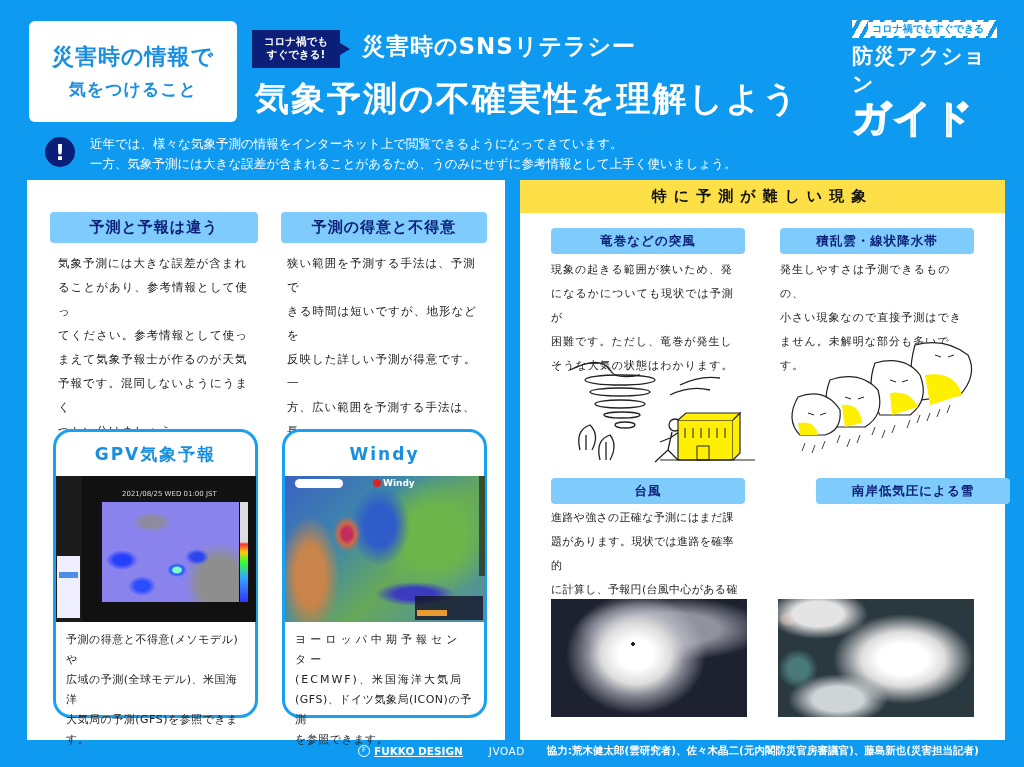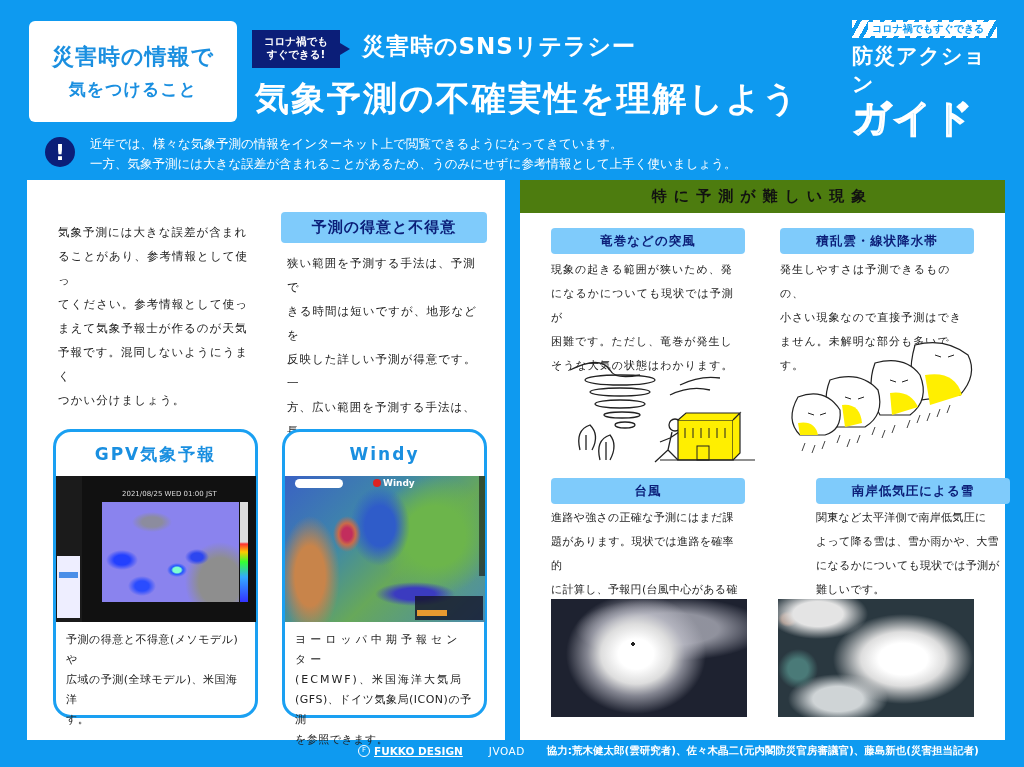--- a/index.html
+++ b/index.html
@@ -56,21 +56,21 @@
     left: 45px; top: 137px; width: 30px; height: 30px; border-radius: 50%;
     background: #0b1e78; color: #fff; font-size: 22px; font-weight: bold;
     display: flex; align-items: center; justify-content: center;
   }
   .notice-text { left: 90px; top: 134px; color: #fff; font-size: 12.5px; line-height: 20px; }
 
   
   .panel-left { left: 27px; top: 180px; width: 478px; height: 560px; background: #fff; }
   .panel-right { left: 520px; top: 180px; width: 485px; height: 560px; background: #fff; }
   .yellow-strip {
-    left: 520px; top: 180px; width: 485px; height: 33px; background: #4d7c0f;
+    left: 520px; top: 180px; width: 485px; height: 33px; background: #fde047;
     display: flex; align-items: center; justify-content: center;
     font-size: 15px; font-weight: bold; letter-spacing: 7px; color: #111;
   }
 
   .pill {
     background: #7fcbfb; color: #0b1e78; border-radius: 4px;
     font-weight: bold; text-align: center;
     display: flex; align-items: center; justify-content: center;
   }
   .pill-lg { height: 31px; font-size: 15px; letter-spacing: 1px; }
@@ -185,20 +185,21 @@
 
 <div class="abs notice-icon">!</div>
 <div class="abs notice-text">
   <div>近年では、様々な気象予測の情報をインターネット上で閲覧できるようになってきています。</div>
   <div>一方、気象予測には大きな誤差が含まれることがあるため、うのみにせずに参考情報として上手く使いましょう。</div>
 </div>
 
 <div class="abs panel-left"></div>
 
 <div class="abs" style="left:50px;top:212px;width:208px;">
+  <div class="pill pill-lg">予測と予報は違う</div>
   <div class="body-text" style="margin-top:8px;padding-left:8px;">
     <div>気象予測には大きな誤差が含まれ</div>
     <div>ることがあり、参考情報として使っ</div>
     <div>てください。参考情報として使っ</div>
     <div>まえて気象予報士が作るのが天気</div>
     <div>予報です。混同しないようにうまく</div>
     <div>つかい分けましょう。</div>
   </div>
 </div>
 
@@ -222,20 +223,21 @@
       <div class="white"></div>
       <div class="btn"></div>
     </div>
     <div class="gpv-date">2021/08/25 WED 01:00 JST</div>
     <div class="gpv-map"></div>
     <div class="gpv-scale"></div>
   </div>
   <div class="card-text">
     <div>予測の得意と不得意(メソモデル)や</div>
     <div>広域の予測(全球モデル)、米国海洋</div>
+    <div>大気局の予測(GFS)を参照できま</div>
     <div>す。</div>
   </div>
 </div>
 
 <div class="abs card" style="left:282px;top:429px;width:205px;height:289px;">
   <div class="card-title">Windy</div>
   <div class="windy">
     <div class="windy-search"></div>
     <div class="windy-logo">Windy</div>
     <div class="windy-right"></div>
@@ -341,26 +343,20 @@
     <div>進路や強さの正確な予測にはまだ課</div>
     <div>題があります。現状では進路を確率的</div>
     <div>に計算し、予報円(台風中心がある確</div>
     <div>率70%の円)で情報発表しています。</div>
   </div>
 </div>
 <div class="sat sat-typhoon" style="left:551px;top:599px;"></div>
 
 <div class="abs" style="left:780px;top:478px;width:194px;margin-left:36px;">
   <div class="pill pill-sm">南岸低気圧による雪</div>
-  <div class="body-text" style="margin-top:2px;font-size:11px;letter-spacing:0.3px;">
-    <div>関東など太平洋側で南岸低気圧に</div>
-    <div>よって降る雪は、雪か雨かや、大雪</div>
-    <div>になるかについても現状では予測が</div>
-    <div>難しいです。</div>
-  </div>
 </div>
 <div class="sat sat-snow" style="left:778px;top:599px;"></div>
 
 <div class="abs footer">
   <span class="fukko-icon">F</span>
   <span class="fukko">FUKKO DESIGN</span>
   <span class="jvoad">JVOAD</span>
   <span class="credits">協力:荒木健太郎(雲研究者)、佐々木晶二(元内閣防災官房審議官)、藤島新也(災害担当記者)</span>
 </div>
 

